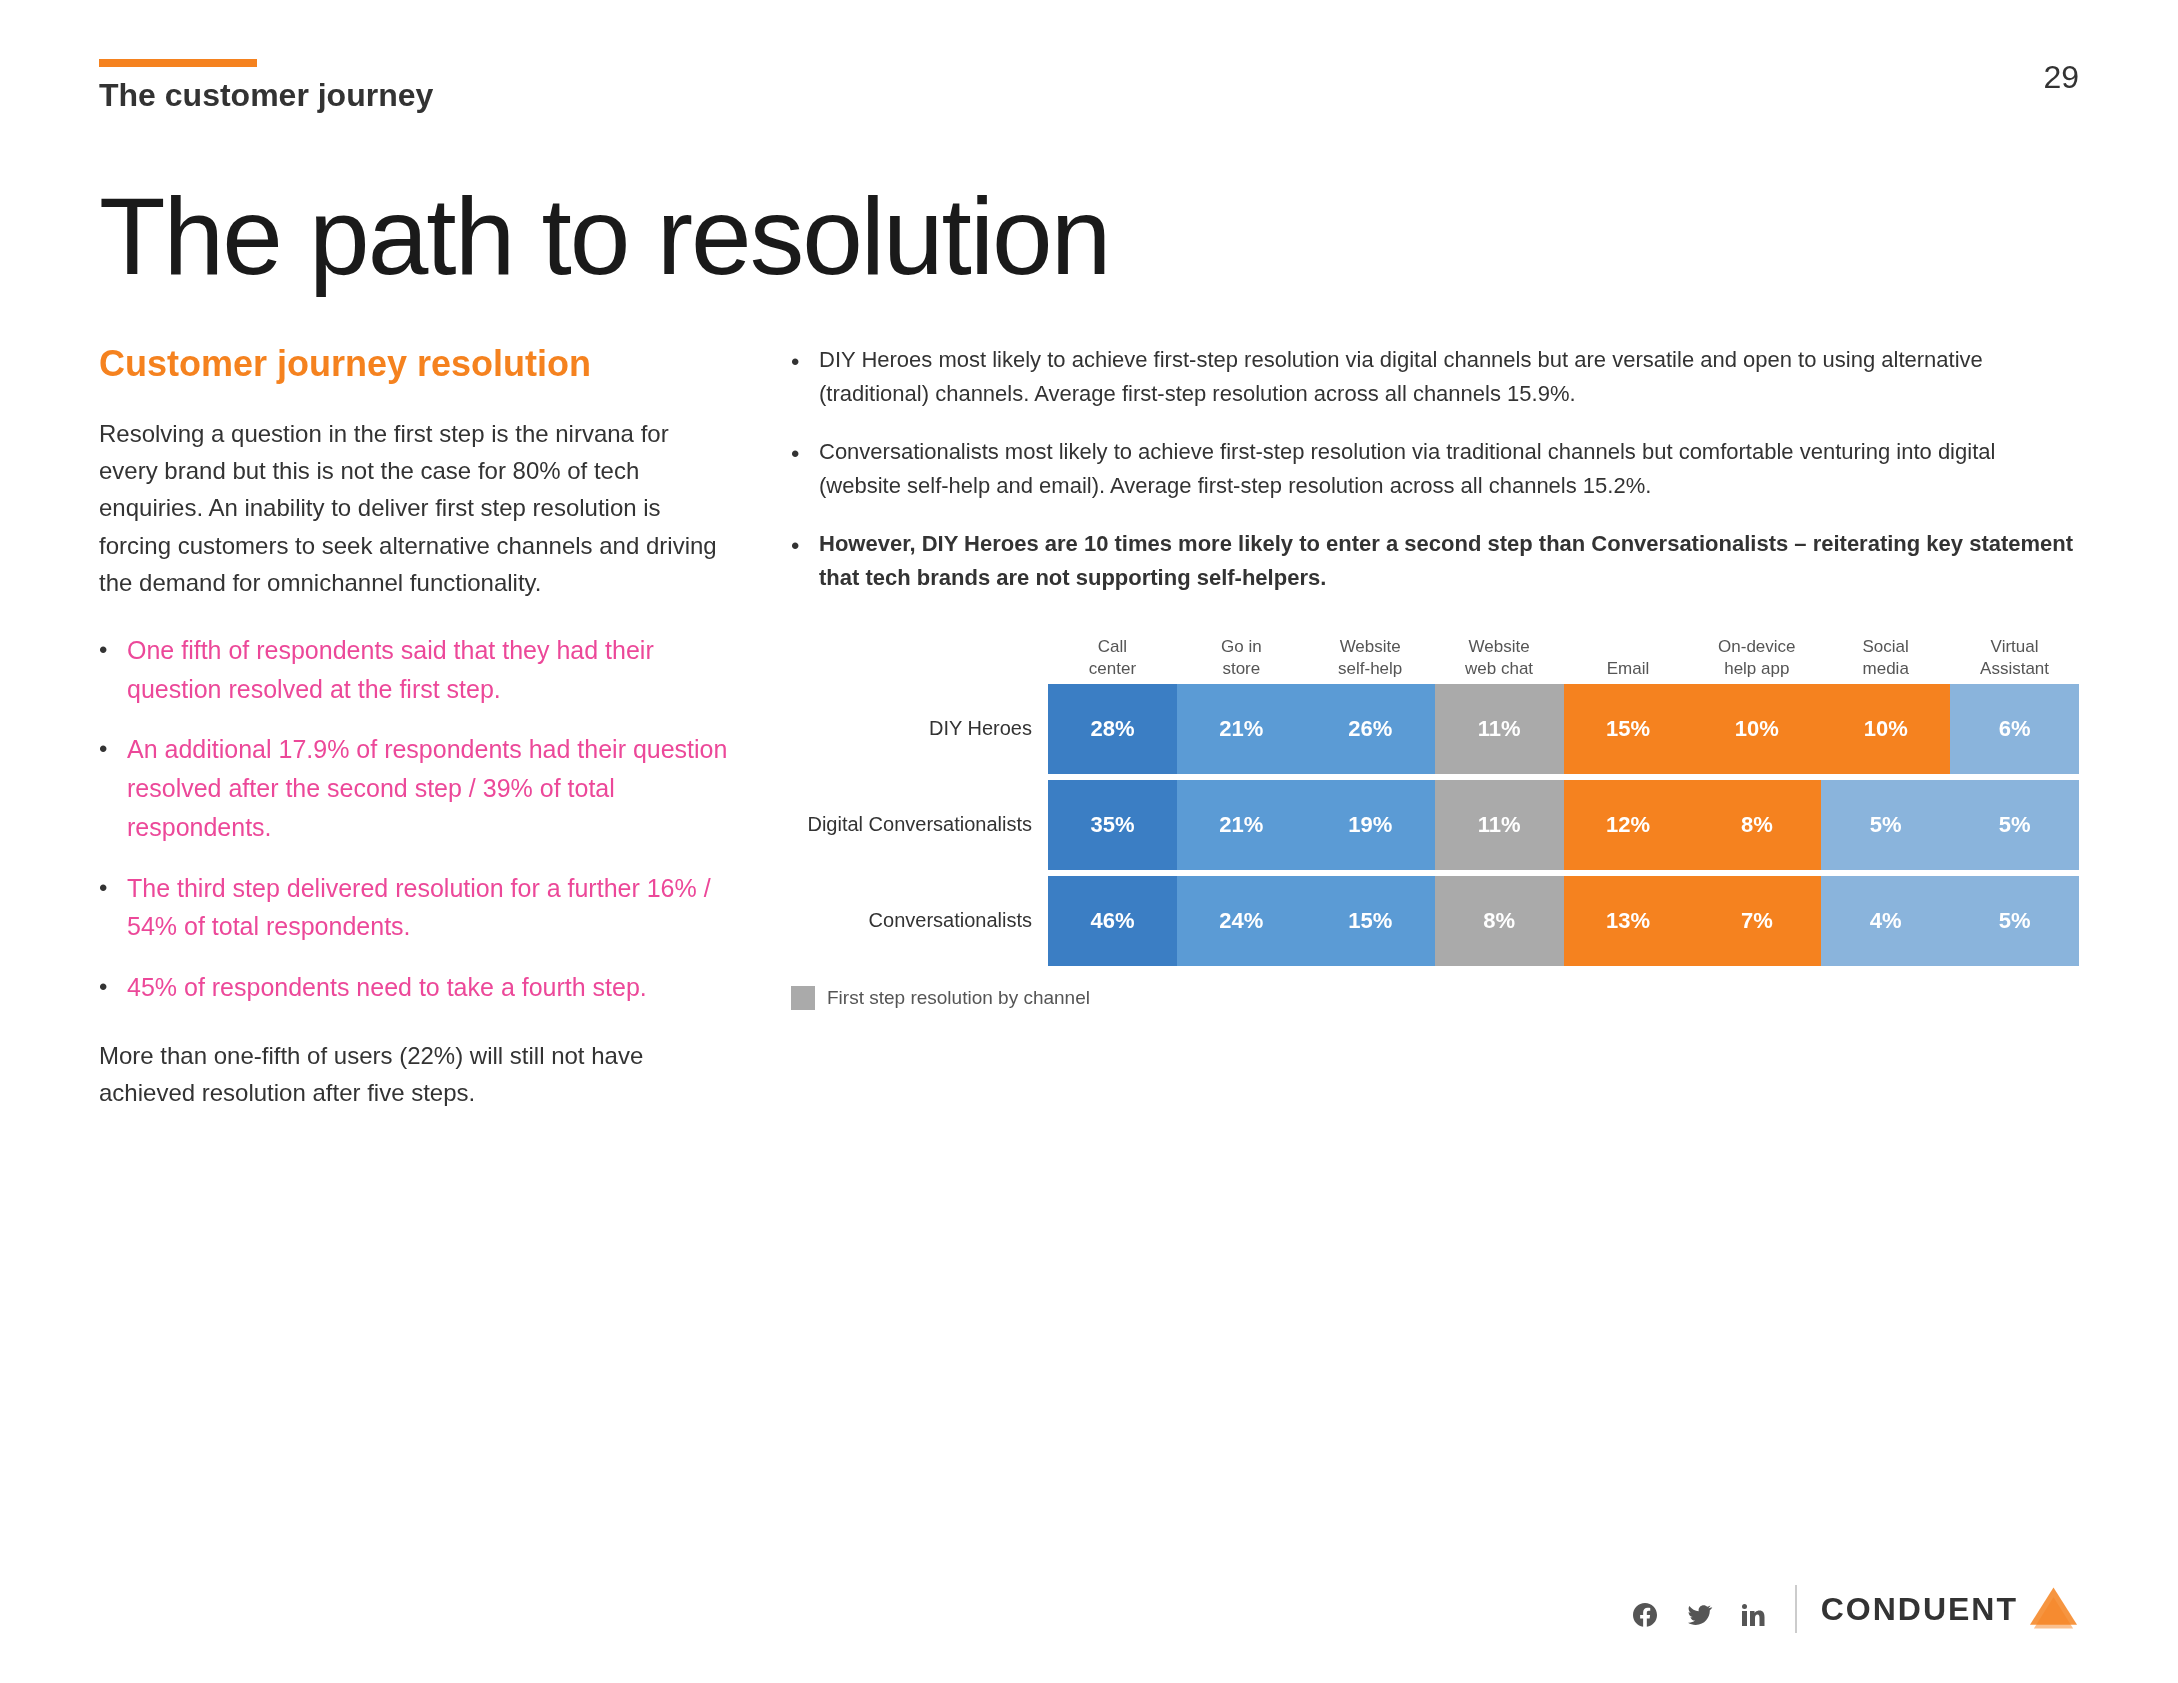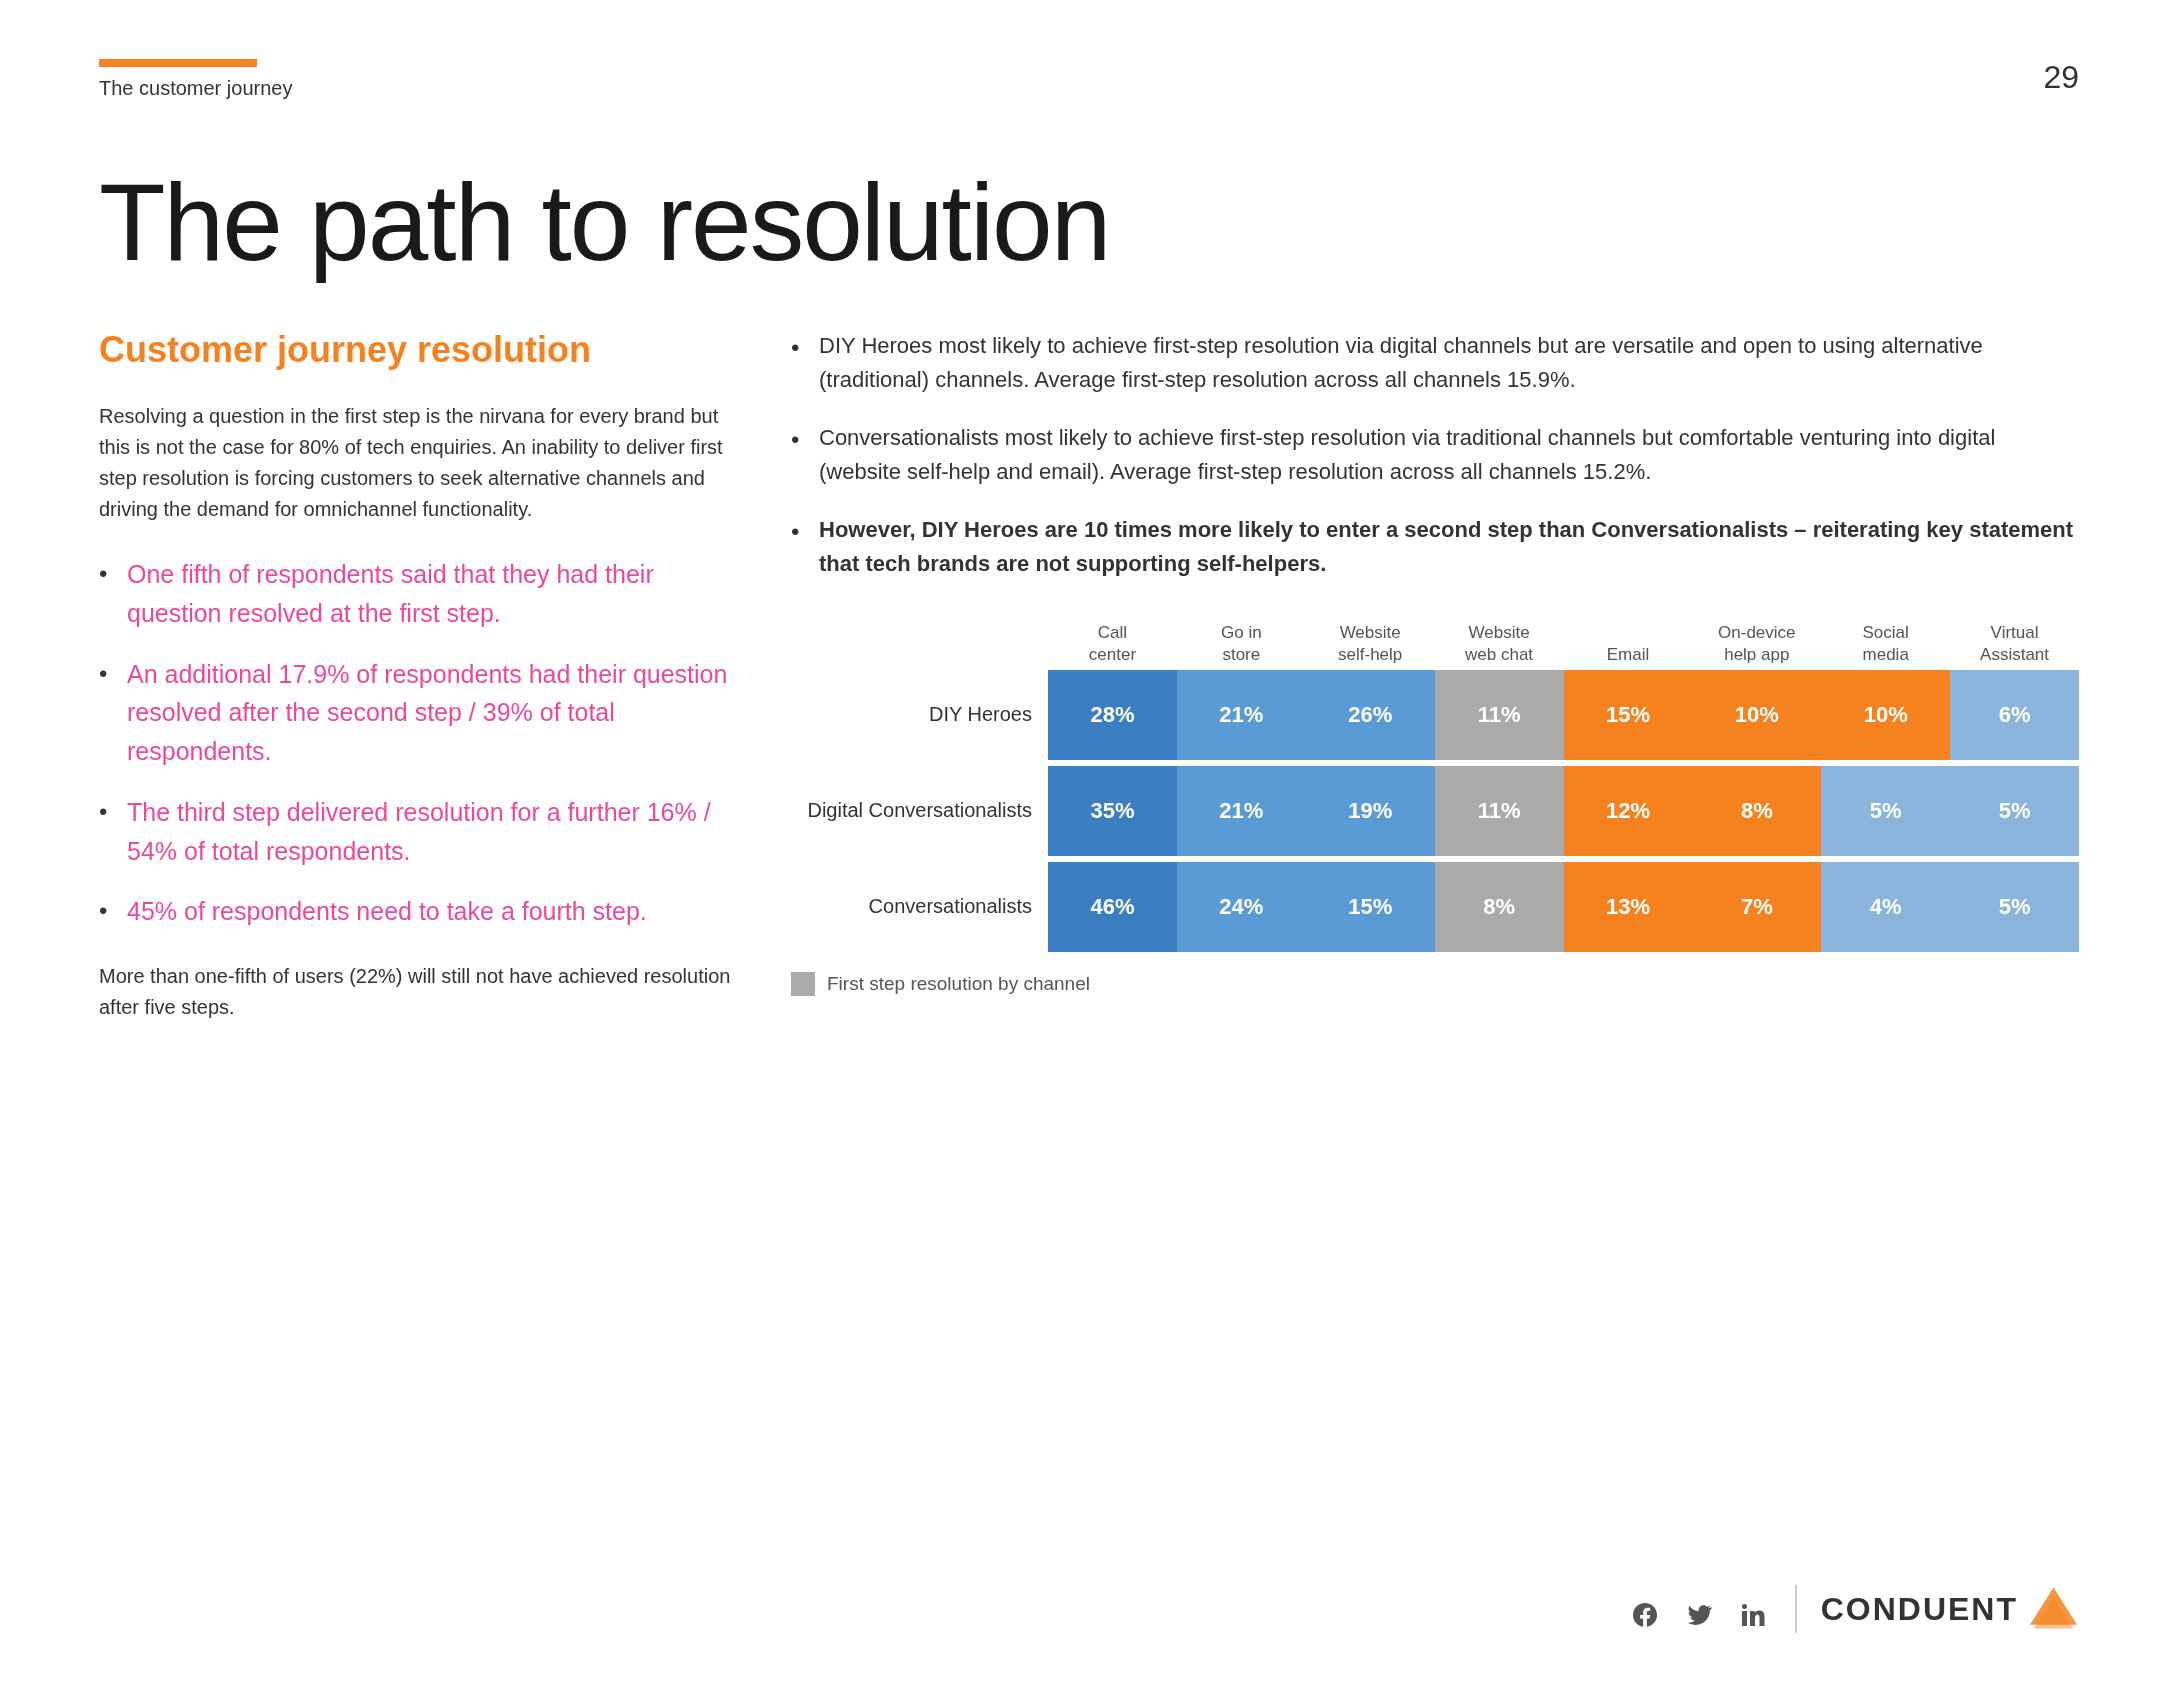--- a/index.html
+++ b/index.html
@@ -29,23 +29,23 @@
       display: flex;
       flex-direction: column;
     }
     .header-accent-line {
       width: 158px;
       height: 8px;
       background: #F5821F;
       margin-bottom: 10px;
     }
     .header-title {
-      font-size: 20px;
-      color: #333;
-      font-weight: 400;
+      font-size: 32px;
+      color: #333;
+      font-weight: 700;
     }
     .page-number {
       font-size: 32px;
       color: #333;
       font-weight: 400;
     }
     
     .main-title {
       font-size: 109px;
       font-weight: 300;
@@ -74,21 +74,21 @@
       margin-bottom: 30px;
     }
     .section-heading-blue {
       font-size: 36px;
       font-weight: 600;
       color: #3B7EC4;
       margin-bottom: 30px;
     }
     
     .body-text {
-      font-size: 20px;
+      font-size: 24px;
       line-height: 1.55;
       color: #333;
       margin-bottom: 30px;
     }
     
     .bullet-list {
       list-style: none;
       padding: 0;
       margin-bottom: 30px;
     }

